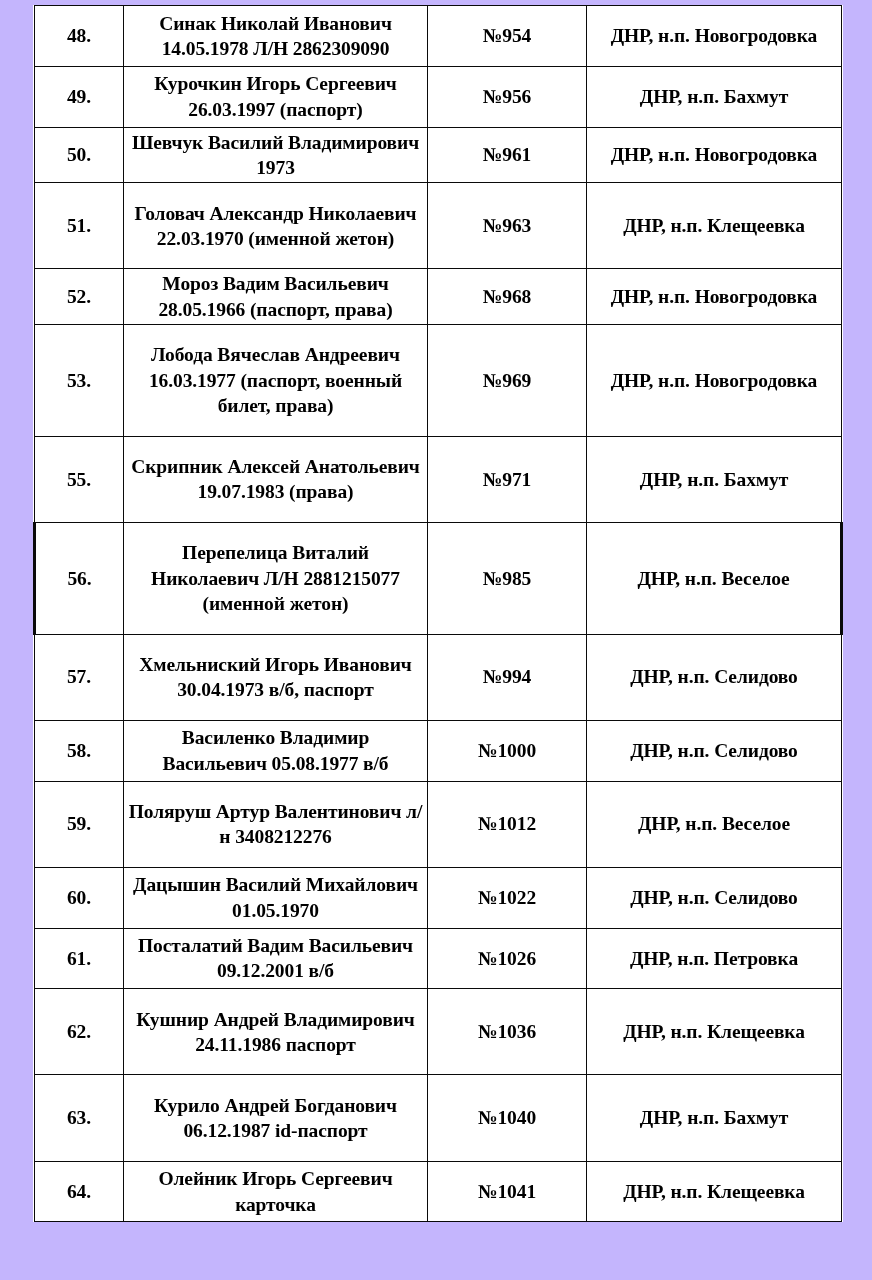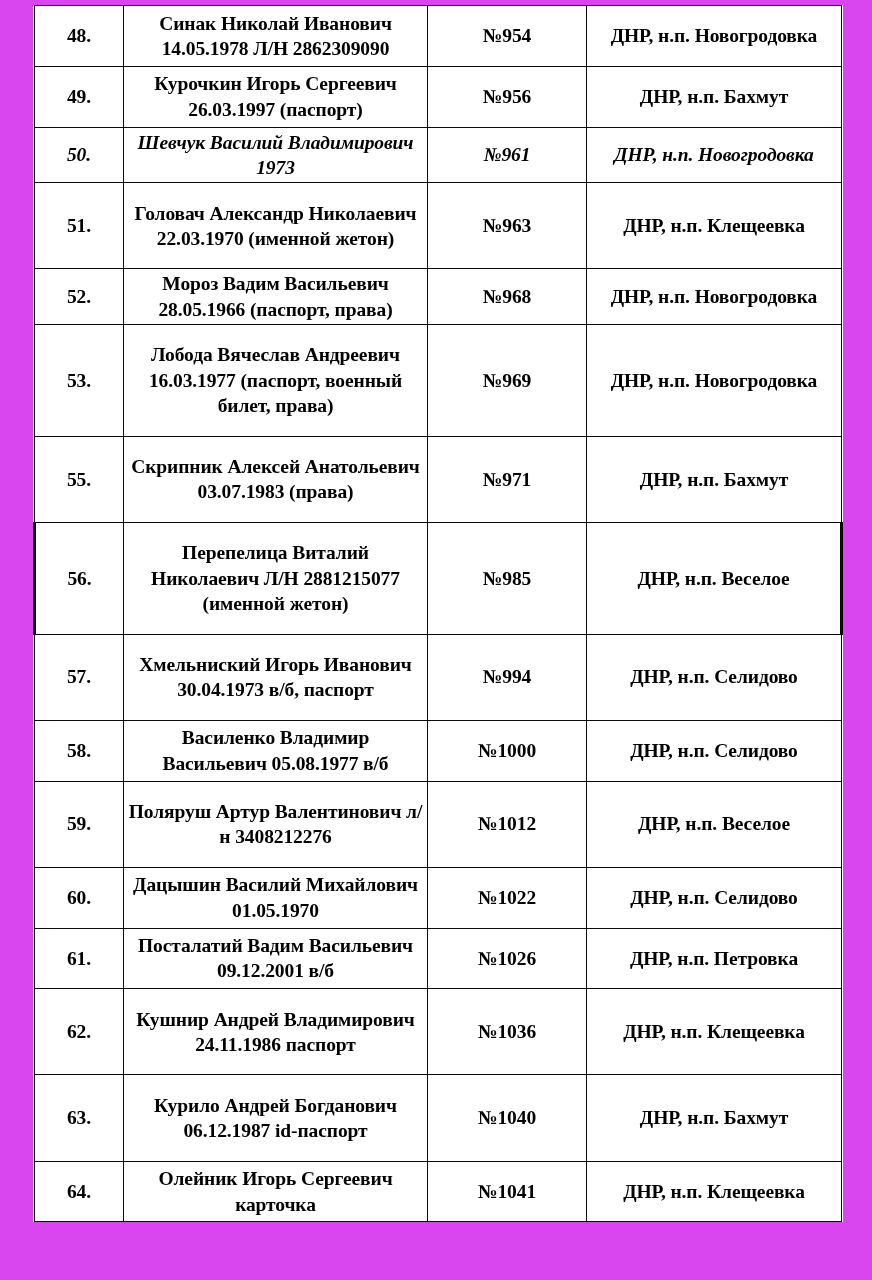--- a/index.html
+++ b/index.html
@@ -13,21 +13,21 @@
     height: 1280px;
     font-family: "Liberation Serif", "DejaVu Serif", serif;
     color: #000000;
     overflow: hidden;
   }
 
   .page {
     position: relative;
     width: 872px;
     height: 1280px;
-    background: #d946ef;
+    background: #c4b5fd;
   }
 
   
   .list-table {
     position: absolute;
     left: 33px;
     top: 5px;
     width: 807px;
     border-collapse: collapse;
     table-layout: fixed;
@@ -94,21 +94,21 @@
           <td class="cell-person">Синак Николай Иванович 14.05.1978 Л/Н 2862309090</td>
           <td class="cell-id">№954</td>
           <td class="cell-place">ДНР, н.п. Новогродовка</td>
         </tr>
         <tr style="height: 60.8px;">
           <td class="cell-index">49.</td>
           <td class="cell-person">Курочкин Игорь Сергеевич 26.03.1997 (паспорт)</td>
           <td class="cell-id">№956</td>
           <td class="cell-place">ДНР, н.п. Бахмут</td>
         </tr>
-        <tr style="height: 49px; font-style: italic;">
+        <tr style="height: 49px;">
           <td class="cell-index">50.</td>
           <td class="cell-person">Шевчук Василий Владимирович 1973</td>
           <td class="cell-id">№961</td>
           <td class="cell-place">ДНР, н.п. Новогродовка</td>
         </tr>
         <tr style="height: 86.2px;">
           <td class="cell-index">51.</td>
           <td class="cell-person">Головач Александр Николаевич 22.03.1970 (именной жетон)</td>
           <td class="cell-id">№963</td>
           <td class="cell-place">ДНР, н.п. Клещеевка</td>
@@ -120,21 +120,21 @@
           <td class="cell-place">ДНР, н.п. Новогродовка</td>
         </tr>
         <tr style="height: 111.6px;">
           <td class="cell-index">53.</td>
           <td class="cell-person">Лобода Вячеслав Андреевич 16.03.1977 (паспорт, военный билет, права)</td>
           <td class="cell-id">№969</td>
           <td class="cell-place">ДНР, н.п. Новогродовка</td>
         </tr>
         <tr style="height: 86.2px;">
           <td class="cell-index">55.</td>
-          <td class="cell-person">Скрипник Алексей Анатольевич 03.07.1983 (права)</td>
+          <td class="cell-person">Скрипник Алексей Анатольевич 19.07.1983 (права)</td>
           <td class="cell-id">№971</td>
           <td class="cell-place">ДНР, н.п. Бахмут</td>
         </tr>
         <tr class="row-emphasis" style="height: 111.6px;">
           <td class="cell-index">56.</td>
           <td class="cell-person">Перепелица Виталий Николаевич Л/Н 2881215077 (именной жетон)</td>
           <td class="cell-id">№985</td>
           <td class="cell-place">ДНР, н.п. Веселое</td>
         </tr>
         <tr style="height: 86.2px; padding-left: 40px;">

